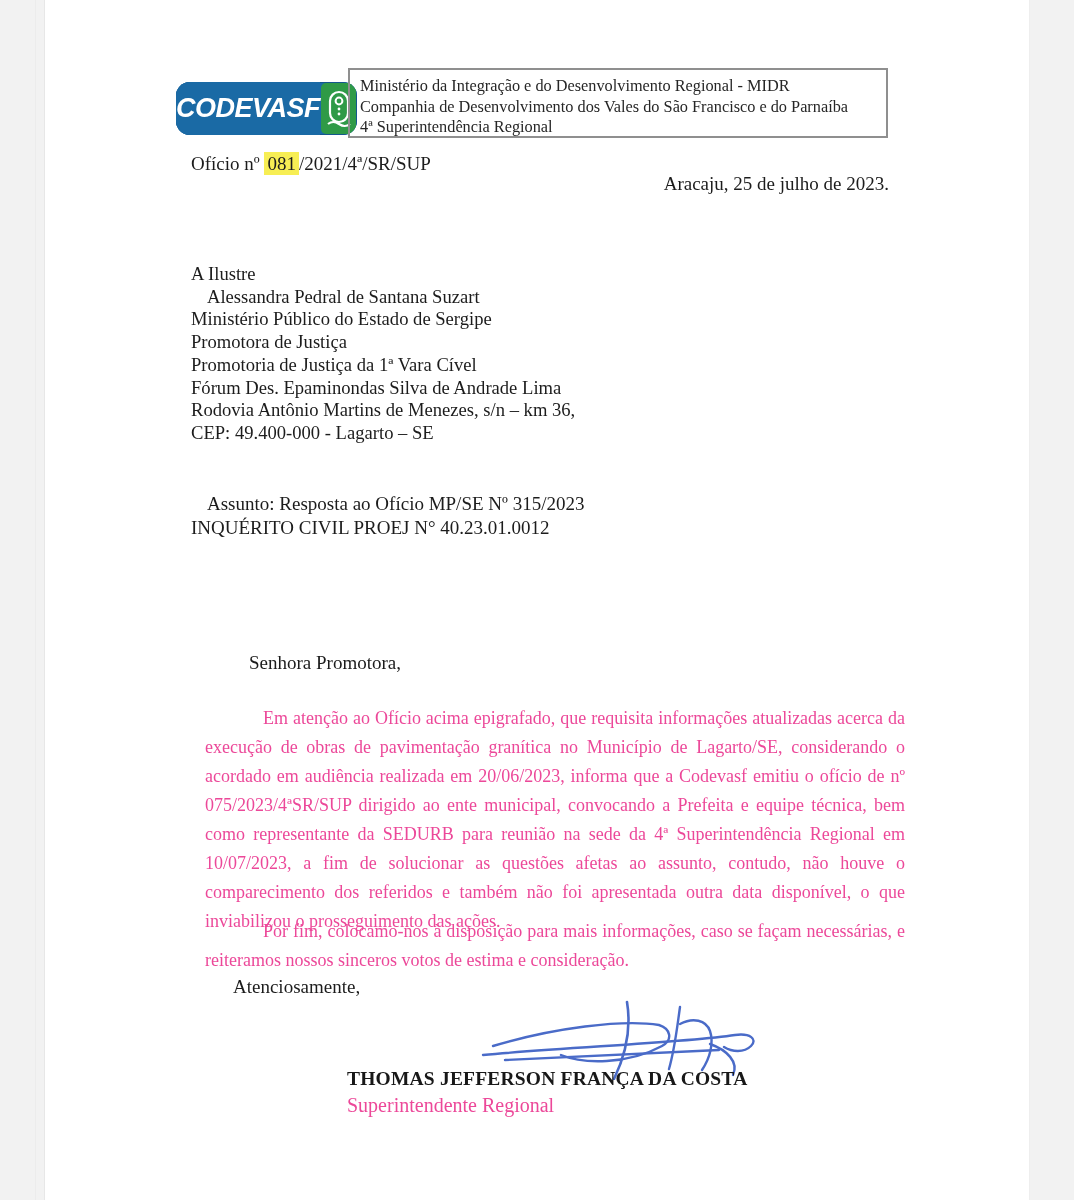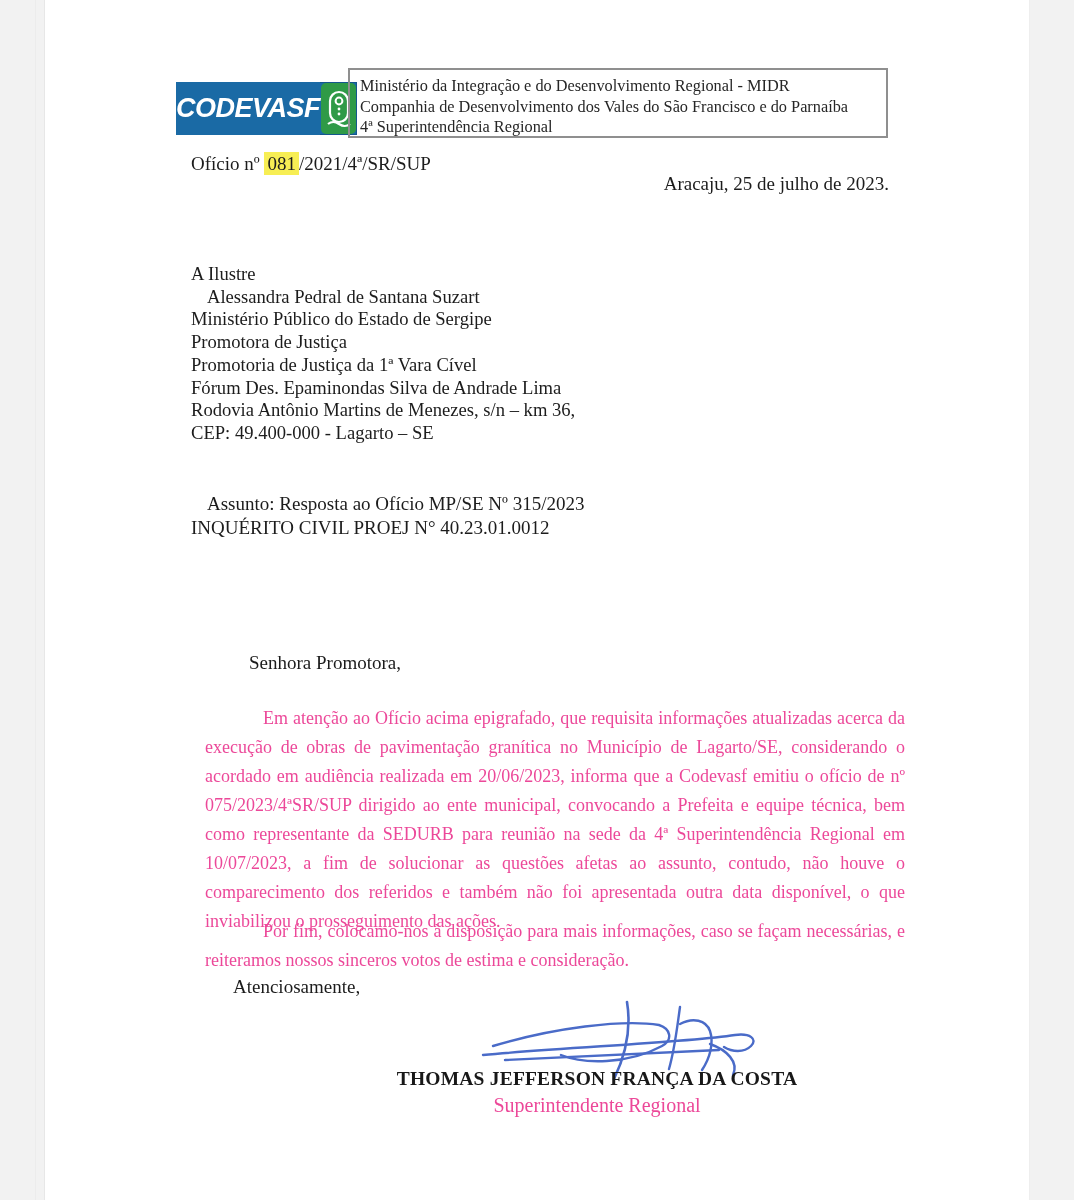--- a/index.html
+++ b/index.html
@@ -22,21 +22,21 @@
     position:absolute;left:44px;top:0;width:986px;height:1200px;
     background:#ffffff;
     border-left:1px solid #e7e7e7;
     border-right:1px solid #eeeeee;
     box-sizing:border-box;
   }
   
   .logo{
     position:absolute;left:131px;top:82px;width:181px;height:53px;
     display:flex;align-items:stretch;
-    border-radius:0;overflow:hidden;
+    border-radius:14px;overflow:hidden;
     box-shadow:0 0 0 1px #14578c inset;
     background:#1a6aa5;
   }
   .logo-blue{
     flex:1;display:flex;align-items:center;justify-content:center;
     background:#1a6aa5;
   }
   .logo-blue span{
     font-family:"Liberation Sans","DejaVu Sans",sans-serif;
     font-style:italic;font-weight:bold;
@@ -91,21 +91,21 @@
   .p2{top:903px;}
   .closing{
     position:absolute;left:188px;top:976px;font-size:19px;
   }
   
   .signature-svg{
     position:absolute;left:430px;top:1000px;width:305px;height:80px;
   }
   .sig-block{
     position:absolute;left:302px;top:1066px;width:500px;
-    text-align:center;line-height:26px;
+    line-height:26px;
   }
   .sig-name{font-weight:bold;font-size:19.5px;letter-spacing:0.2px;color:#181818;}
   .sig-title{font-size:20px;color:#ec4899;}
 </style>
 </head>
 <body>
 
 <div class="canvas">
   <div class="edge-line"></div>
 

